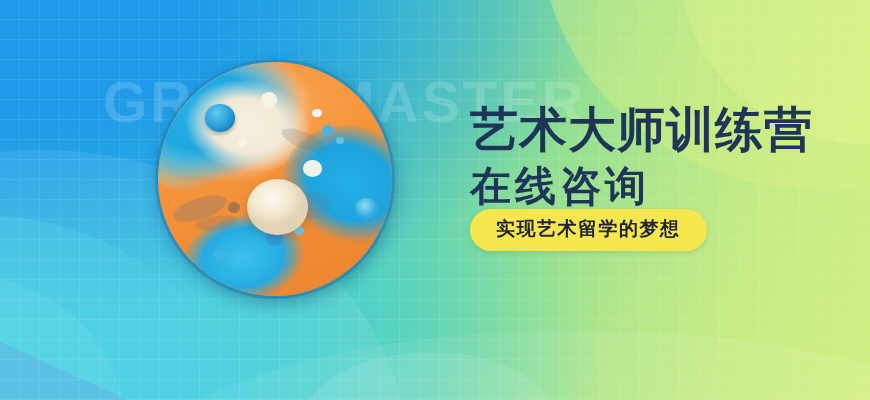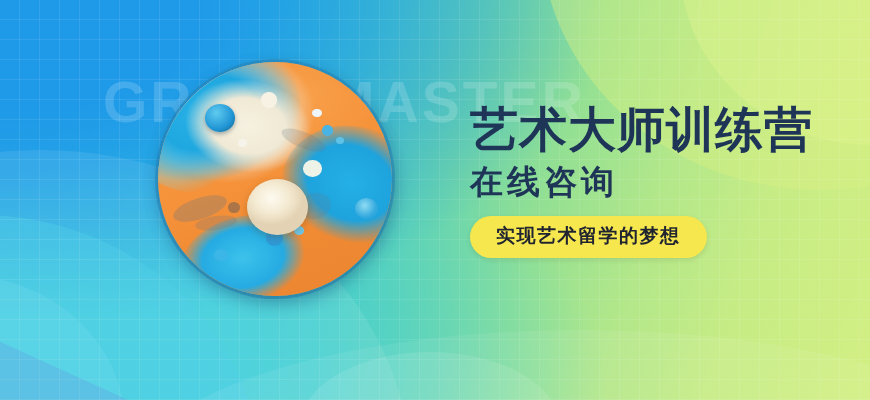--- a/index.html
+++ b/index.html
@@ -195,29 +195,28 @@
   .title{
     font-size:48px;
     font-weight:bold;
     color:#1e3558;
     letter-spacing:1px;
     line-height:1.08;
     white-space:nowrap;
   }
   .subtitle{
     margin-top:8px;
-    font-size:33px;
+    font-size:41px;
     font-weight:bold;
     color:#1e3558;
     letter-spacing:4px;
     line-height:1.1;
   }
   .cta{
     display:inline-block;
-    margin-top:16px;
     padding:9px 26px 10px;
     border-radius:22px;
     background:#f7e74e;
     color:#1f2430;
     font-size:19px;
     font-weight:bold;
     letter-spacing:1.5px;
     line-height:1.2;
     white-space:nowrap;
     box-shadow:0 2px 5px rgba(70,90,40,0.16);

